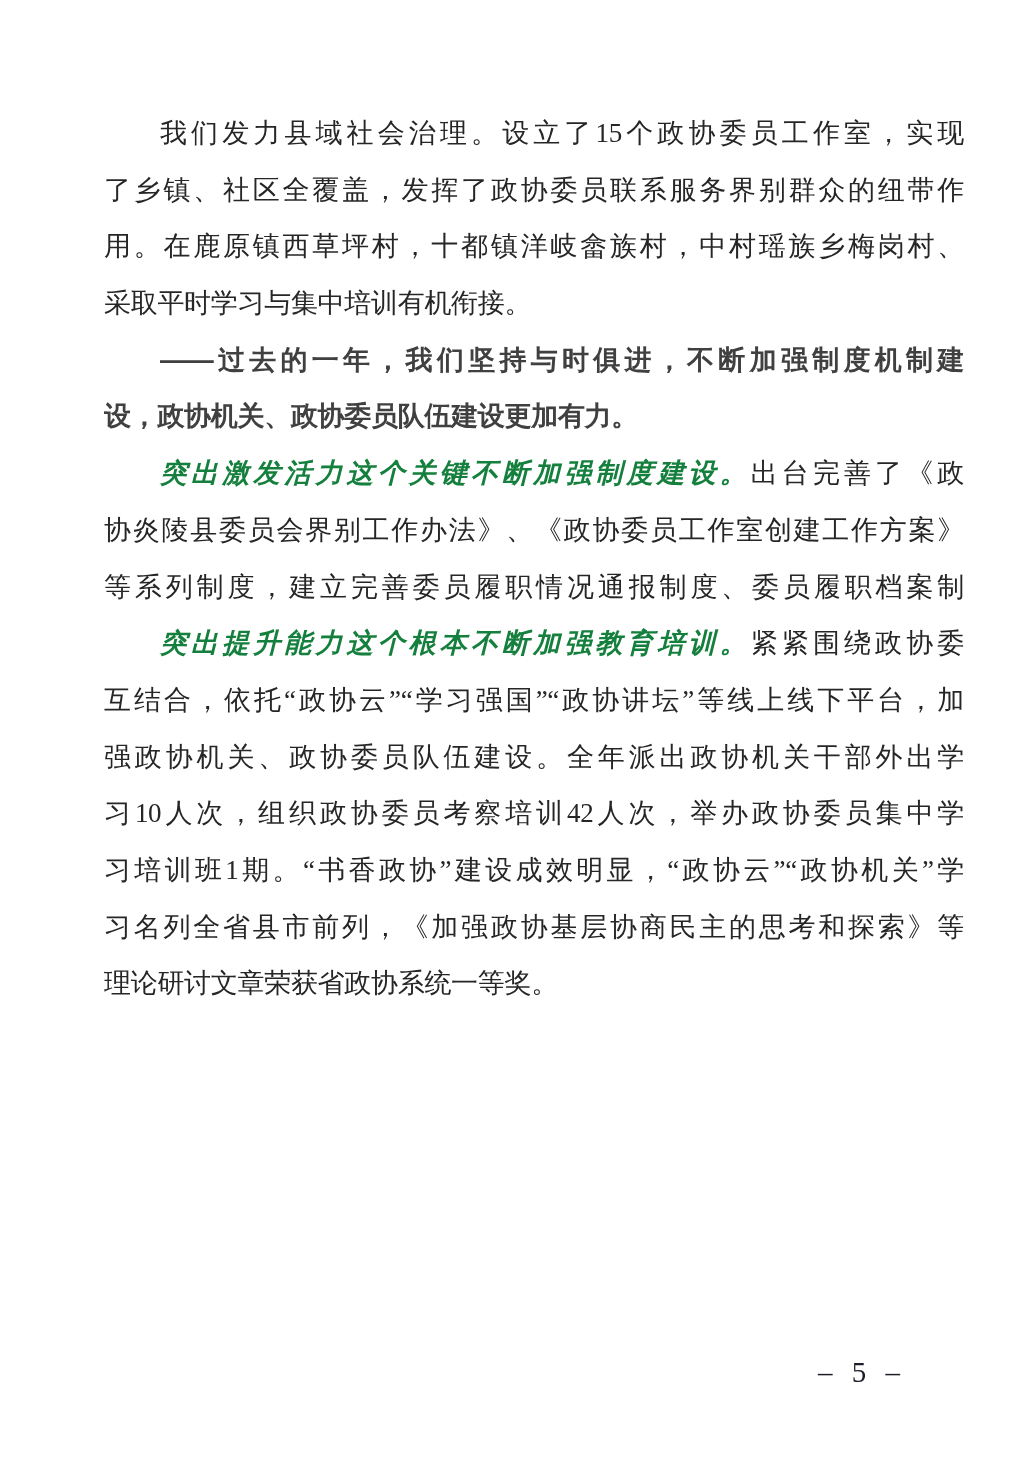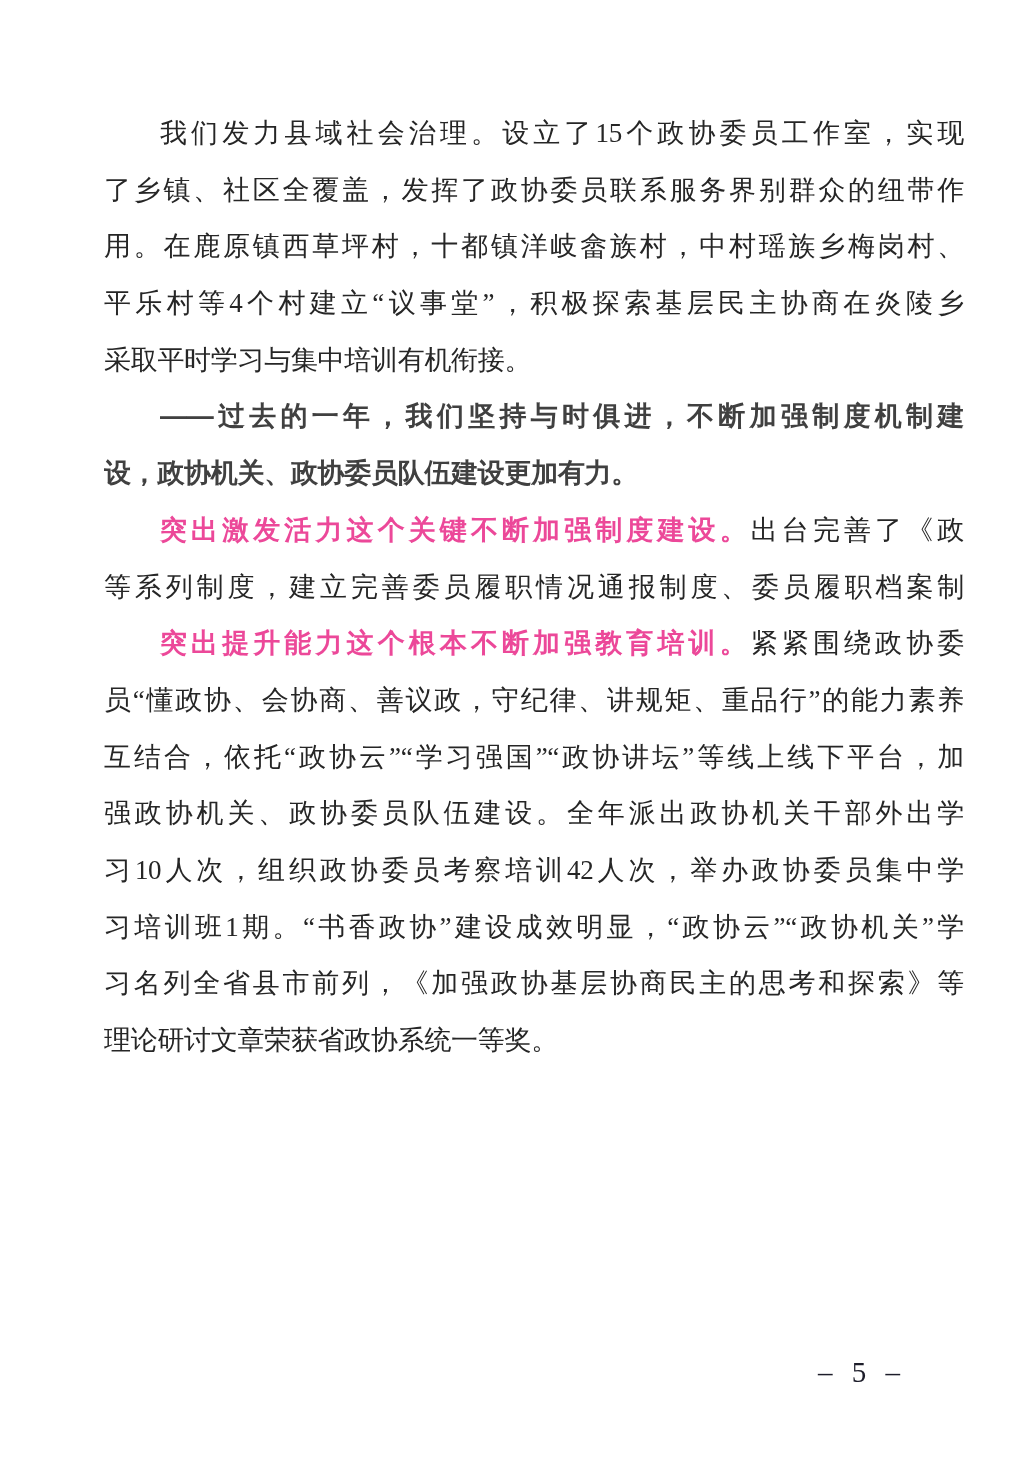--- a/index.html
+++ b/index.html
@@ -48,21 +48,22 @@
     font-family: "Liberation Serif", "DejaVu Serif", serif;
     font-weight: 400;
   }
   .para.bold-sans .line {
     font-family: "Liberation Sans", "DejaVu Sans", sans-serif;
     font-weight: 700;
     color: #404040;
   }
   .lead-bold {
     font-weight: 700;
-    color: #ec4899;
+    color: #15803d;
+    font-style: italic;
   }
   .page-number {
     position: absolute;
     top: 1352px;
     right: 118px;
     font-size: 29px;
     line-height: 40px;
     color: #1d1d2a;
     font-family: "Liberation Serif", "DejaVu Serif", serif;
     letter-spacing: 6px;
@@ -70,34 +71,33 @@
 </style>
 </head>
 <body>
 
 <div class="page">
   <div class="doc">
       <div class="para serif">
         <div class="line indent"><span>我们发力县域社会治理。设立了15个政协委员工作室，实现</span></div>
         <div class="line"><span>了乡镇、社区全覆盖，发挥了政协委员联系服务界别群众的纽带作</span></div>
         <div class="line"><span>用。在鹿原镇西草坪村，十都镇洋岐畲族村，中村瑶族乡梅岗村、</span></div>
-        <div class="line"><span>平乐村等4个村建立“议事堂”，积极探索基层民主协商在炎陵乡</span></div>
         <div class="line nofill"><span>采取平时学习与集中培训有机衔接。</span></div>
       </div>
       <div class="para bold-sans">
         <div class="line indent"><span>——过去的一年，我们坚持与时俱进，不断加强制度机制建</span></div>
         <div class="line nofill"><span>设，政协机关、政协委员队伍建设更加有力。</span></div>
       </div>
       <div class="para serif">
         <div class="line indent"><span class="lead-bold">突出激发活力这个关键不断加强制度建设。</span><span>出台完善了《政</span></div>
+        <div class="line"><span>协炎陵县委员会界别工作办法》、《政协委员工作室创建工作方案》</span></div>
         <div class="line"><span>等系列制度，建立完善委员履职情况通报制度、委员履职档案制</span></div>
       </div>
       <div class="para serif">
         <div class="line indent"><span class="lead-bold">突出提升能力这个根本不断加强教育培训。</span><span>紧紧围绕政协委</span></div>
-        <div class="line"><span>员“懂政协、会协商、善议政，守纪律、讲规矩、重品行”的能力素养</span></div>
         <div class="line"><span>互结合，依托“政协云”“学习强国”“政协讲坛”等线上线下平台，加</span></div>
         <div class="line"><span>强政协机关、政协委员队伍建设。全年派出政协机关干部外出学</span></div>
         <div class="line"><span>习10人次，组织政协委员考察培训42人次，举办政协委员集中学</span></div>
         <div class="line"><span>习培训班1期。“书香政协”建设成效明显，“政协云”“政协机关”学</span></div>
         <div class="line"><span>习名列全省县市前列，《加强政协基层协商民主的思考和探索》等</span></div>
         <div class="line nofill"><span>理论研讨文章荣获省政协系统一等奖。</span></div>
       </div>
     </div>
   <div class="page-number">– 5 –</div>
 </div>

